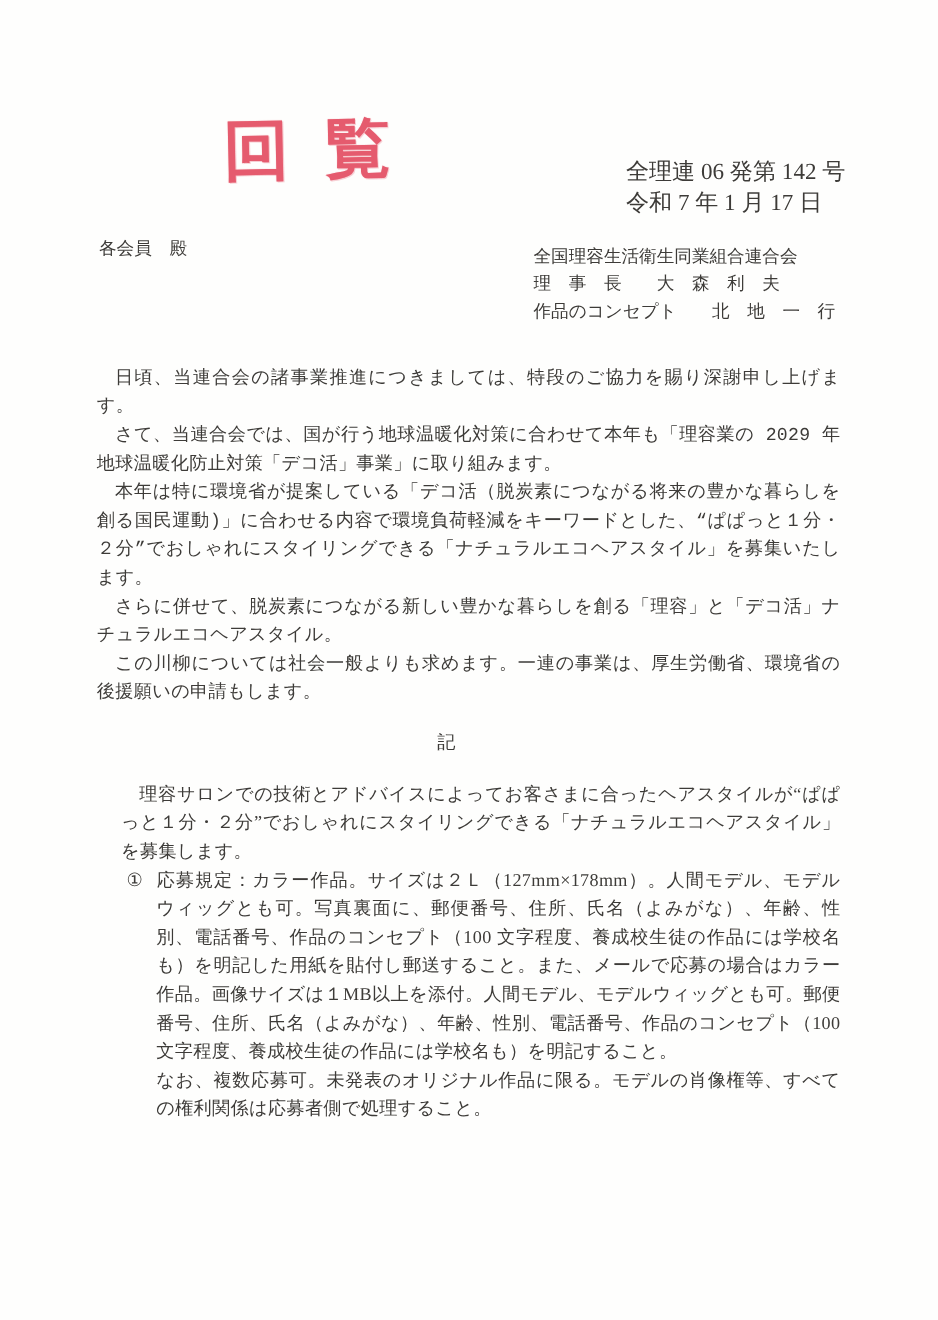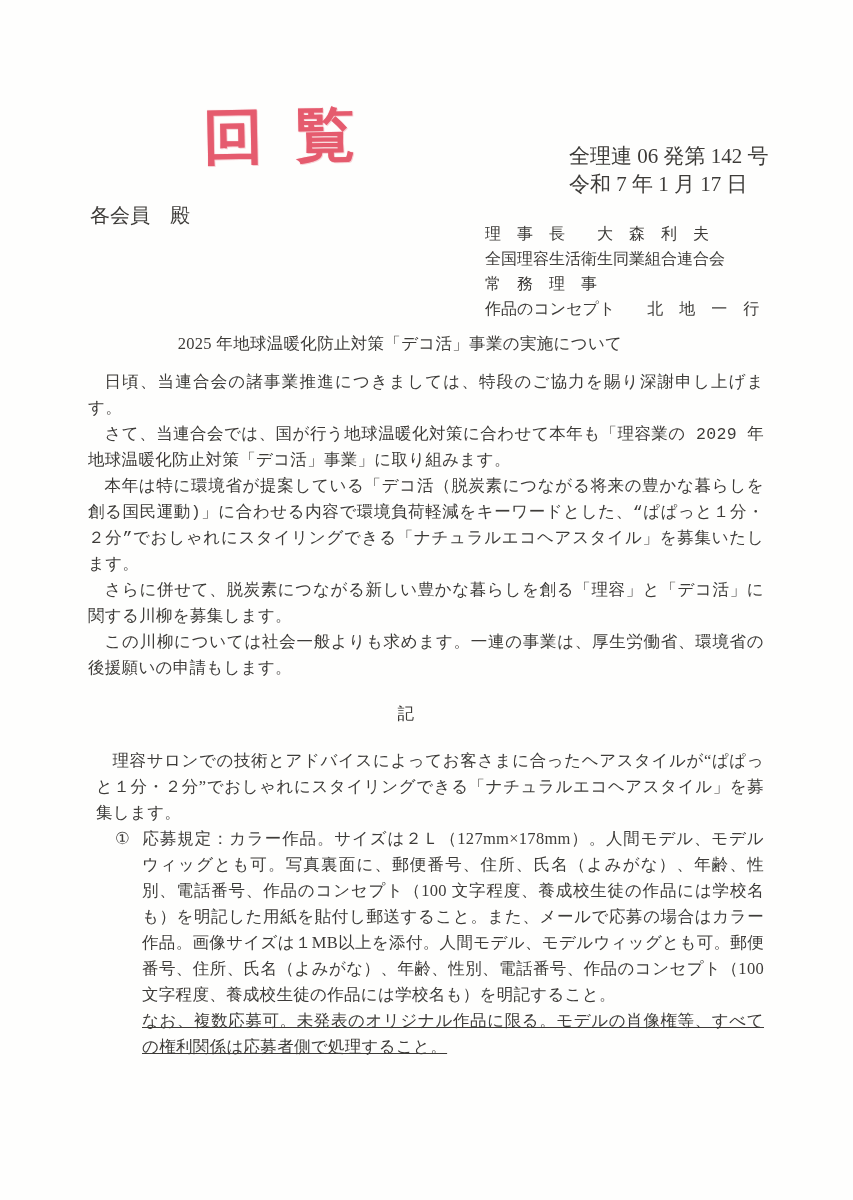--- a/index.html
+++ b/index.html
@@ -22,72 +22,70 @@
     transform:rotate(-1.2deg);
     text-shadow:0 0 1px rgba(227,74,95,.55), 1px 1px 0 rgba(227,74,95,.25);
     opacity:.9;
     white-space:nowrap;
   }
   .doc-meta {
     position:absolute; left:569px; top:142px;
     font-size:21px; line-height:28px; white-space:nowrap;
   }
   .recipient {
-    position:absolute; left:90px; top:202px;
-    font-size:20px; white-space:nowrap;
+    position:absolute; left:90px; top:216px;
+    font-size:16px; white-space:nowrap;
   }
   .sender {
     position:absolute; left:485px; top:221px;
     font-size:16px; line-height:25px; white-space:nowrap;
   }
   .content {
     position:absolute; left:88px; top:331px; width:676px;
     font-size:16.5px; line-height:26px;
     text-align:justify;
     letter-spacing:.3px;
   }
   .title { text-align:center; margin:0 52px 13px 0; font-size:16.5px; }
   p.body-para { margin:0; text-indent:1em;font-family:Liberation Mono, monospace; }
   .ki { text-align:center; margin:19px 40px 21px 0; }
   .sec-head { margin:0 0 0 7px; }
   .sec-num { display:inline-block; margin-right:14px; }
-  .sec-body { margin-left:8px; }
+  .sec-body { margin-left:22px; }
   .sec-body p { margin:0; text-indent:1em; }
   .item { margin:0 0 0 54px; }
   .item .marker { display:inline-block; width:27px; margin-left:-27px; text-indent:0; }
-  .note { margin:0 0 0 54px; text-indent:0;text-decoration:underline; }
+  .note { margin:0 0 0 54px; text-indent:0; }
 </style>
 </head>
 <body>
 
 <div class="page">
 
   <div class="stamp">回覧</div>
 
   <div class="doc-meta">
     <div>全理連 06 発第 142 号</div>
     <div>令和 7 年 1 月 17 日</div>
   </div>
 
   <div class="recipient">各会員　殿</div>
 
   <div class="sender">
+    <div>全国理容生活衛生同業組合連合会</div>
     <div>理　事　長　　大　森　利　夫</div>
-    <div>全国理容生活衛生同業組合連合会</div>
-    <div>常　務　理　事</div>
     <div>作品のコンセプト　　北　地　一　行</div>
   </div>
 
   <div class="content">
-    <p class="title">2025 年地球温暖化防止対策「デコ活」事業の実施について</p>
 
     <p class="body-para">日頃、当連合会の諸事業推進につきましては、特段のご協力を賜り深謝申し上げます。</p>
     <p class="body-para">さて、当連合会では、国が行う地球温暖化対策に合わせて本年も「理容業の 2029 年地球温暖化防止対策「デコ活」事業」に取り組みます。</p>
     <p class="body-para">本年は特に環境省が提案している「デコ活（脱炭素につながる将来の豊かな暮らしを創る国民運動)」に合わせる内容で環境負荷軽減をキーワードとした、“ぱぱっと１分・２分”でおしゃれにスタイリングできる「ナチュラルエコヘアスタイル」を募集いたします。</p>
-    <p class="body-para">さらに併せて、脱炭素につながる新しい豊かな暮らしを創る「理容」と「デコ活」に関する川柳を募集します。</p>
+    <p class="body-para">さらに併せて、脱炭素につながる新しい豊かな暮らしを創る「理容」と「デコ活」ナチュラルエコヘアスタイル。</p>
     <p class="body-para">この川柳については社会一般よりも求めます。一連の事業は、厚生労働省、環境省の後援願いの申請もします。</p>
 
     <p class="ki">記</p>
 
 
     <div class="sec-body">
       <p>理容サロンでの技術とアドバイスによってお客さまに合ったヘアスタイルが“ぱぱっと１分・２分”でおしゃれにスタイリングできる「ナチュラルエコヘアスタイル」を募集します。</p>
     </div>
 
     <p class="item">

